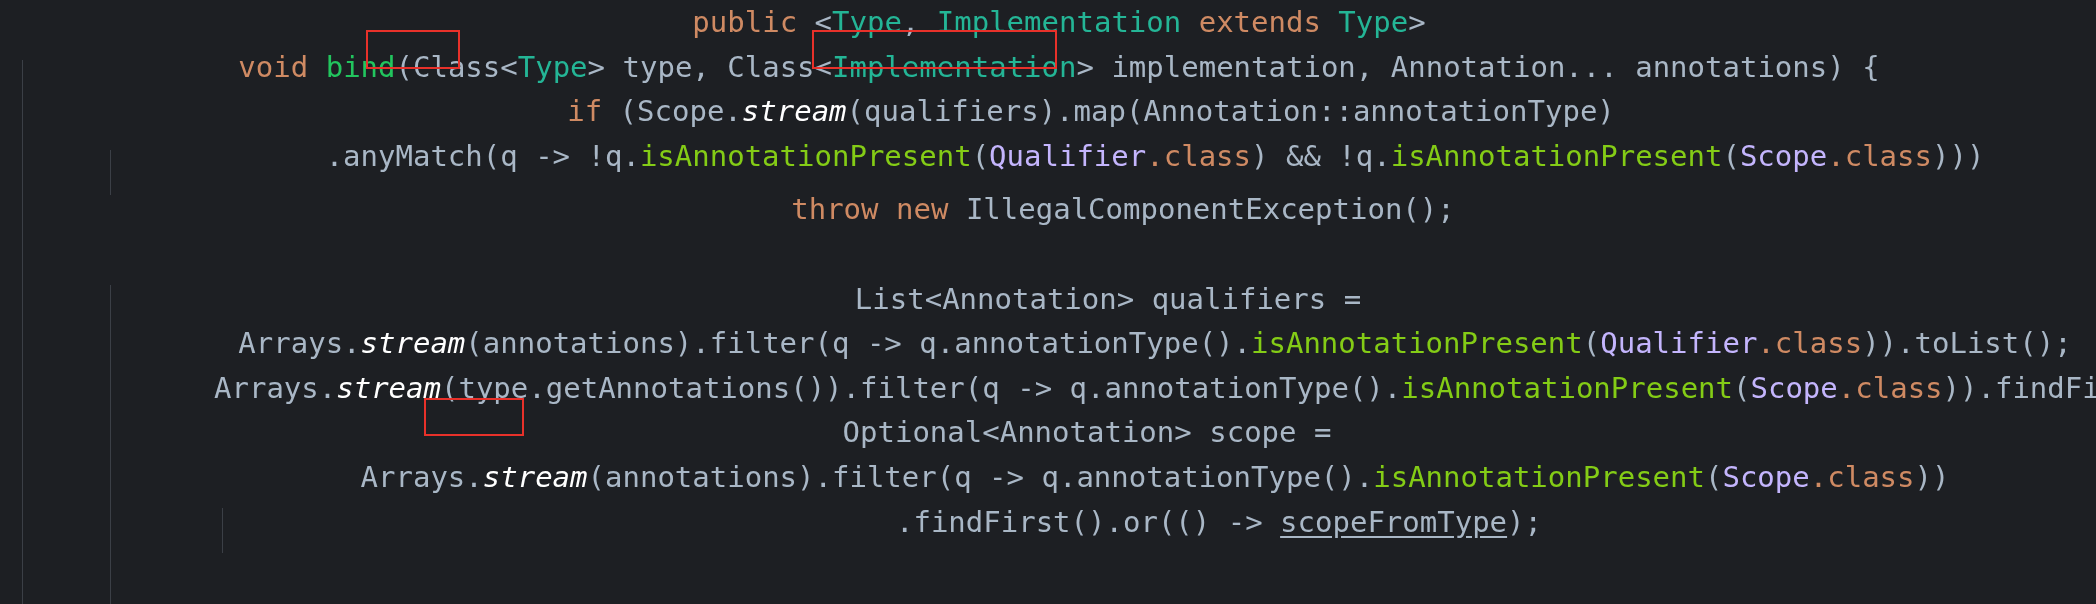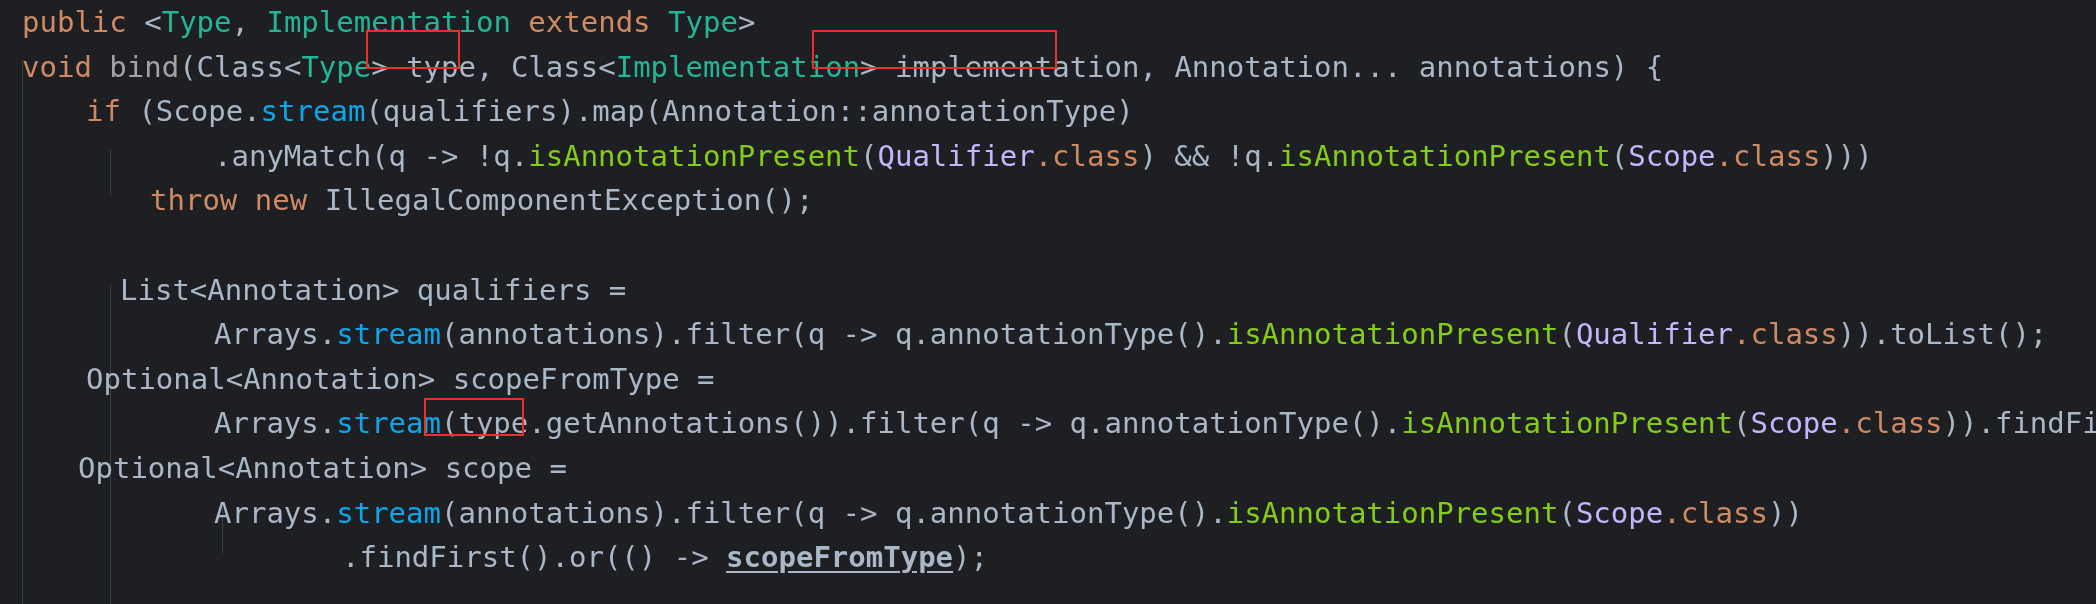--- a/index.html
+++ b/index.html
@@ -13,44 +13,45 @@
     background: #1d1f23;
     overflow: hidden;
     font-family: "DejaVu Sans Mono", "Liberation Mono", monospace;
   }
   .code-area {
     position: absolute;
     left: 0; top: 0;
     width: 2096px;
     height: 533px;
     padding: 0;
+    text-align: center;
   }
   .line {
     position: relative;
     height: 44.6px;
     line-height: 44.6px;
     white-space: pre;
     font-size: 29px;
     letter-spacing: 0px;
     color: #a9b7c6;
   }
   .ln-inner { position: relative; display: block; padding-left: 22px; }
 
   
   .kw    { color: #cf8a63; }     
   .type  { color: #24b596; }     
   .cls   { color: #a9b7c6; }     
   .ident { color: #a9b7c6; }
   .mthy  { color: #84cc16; }     
-  .fn    { color: #a3a3a3; }     
-  .stat  { color: #0ea5e9; text-decoration: none; }
+  .fn    { color: #22c55e; }     
+  .stat  { color: #ffffff; font-style: italic; text-decoration: none; }
   .anno  { color: #c4b5fd; }     
   .dotcls{ color: #cf8a63; }     
   .punc  { color: #a9b7c6; }
-  .und   { text-decoration: underline; text-underline-offset: 4px; font-weight: bold; }
+  .und   { text-decoration: underline; text-underline-offset: 4px; }
 
   
   .guide {
     position: absolute;
     width: 1px;
     background: #3b3f46;
   }
 
   
   .redbox {
@@ -79,29 +80,28 @@
   <div class="code-area">
 
     <div class="line"><span class="ln-inner"><span class="kw">public</span><span class="punc"> &lt;</span><span class="type">Type</span><span class="punc">, </span><span class="type">Implementation</span><span class="kw"> extends </span><span class="type">Type</span><span class="punc">&gt;</span></span></div>
 
     <div class="line"><span class="ln-inner"><span class="kw">void</span><span class="punc"> </span><span class="fn">bind</span><span class="punc">(Class&lt;</span><span class="type">Type</span><span class="punc">&gt; </span><span class="ident">type</span><span class="punc">, Class&lt;</span><span class="type">Implementation</span><span class="punc">&gt; </span><span class="ident">implementation</span><span class="punc">, Annotation... annotations) {</span></span></div>
 
     <div class="line"><span class="ln-inner" style="padding-left:86px;"><span class="kw">if</span><span class="punc"> (Scope.</span><span class="stat">stream</span><span class="punc">(qualifiers).map(Annotation::annotationType)</span></span></div>
 
     <div class="line"><span class="ln-inner" style="padding-left:214px;"><span class="punc">.anyMatch(q -&gt; !q.</span><span class="mthy">isAnnotationPresent</span><span class="punc">(</span><span class="anno">Qualifier</span><span class="dotcls">.class</span><span class="punc">) &amp;&amp; !q.</span><span class="mthy">isAnnotationPresent</span><span class="punc">(</span><span class="anno">Scope</span><span class="dotcls">.class</span><span class="punc">)))</span></span></div>
 
-    <div class="line"><span class="ln-inner" style="padding-left:150px;"><span class="kw">throw</span><span class="punc"> </span><span class="kw">new</span><span class="punc"> </span><span class="cls">IllegalComponentException();</span></span></div>
+    <div class="line"><span class="ln-inner" style="padding-left:150px;margin-top:9px;"><span class="kw">throw</span><span class="punc"> </span><span class="kw">new</span><span class="punc"> </span><span class="cls">IllegalComponentException();</span></span></div>
 
     <div class="line"><span class="ln-inner">&nbsp;</span></div>
 
     <div class="line"><span class="ln-inner" style="padding-left:120px;"><span class="ident">List&lt;Annotation&gt; qualifiers =</span></span></div>
 
     <div class="line"><span class="ln-inner" style="padding-left:214px;"><span class="punc">Arrays.</span><span class="stat">stream</span><span class="punc">(annotations).filter(q -&gt; q.annotationType().</span><span class="mthy">isAnnotationPresent</span><span class="punc">(</span><span class="anno">Qualifier</span><span class="dotcls">.class</span><span class="punc">)).toList();</span></span></div>
 
-    <div class="line"><span class="ln-inner" style="padding-left:86px;"><span class="ident">Optional&lt;Annotation&gt; scopeFromType =</span></span></div>
 
     <div class="line"><span class="ln-inner" style="padding-left:214px;"><span class="punc">Arrays.</span><span class="stat">stream</span><span class="punc">(</span><span class="ident">type</span><span class="punc">.</span><span class="punc">getAnnotations()).filter(q -&gt; q.annotationType().</span><span class="mthy">isAnnotationPresent</span><span class="punc">(</span><span class="anno">Scope</span><span class="dotcls">.class</span><span class="punc">)).findFirst();</span></span></div>
 
     <div class="line"><span class="ln-inner" style="padding-left:78px;"><span class="ident">Optional&lt;Annotation&gt; scope =</span></span></div>
 
     <div class="line"><span class="ln-inner" style="padding-left:214px;"><span class="punc">Arrays.</span><span class="stat">stream</span><span class="punc">(annotations).filter(q -&gt; q.annotationType().</span><span class="mthy">isAnnotationPresent</span><span class="punc">(</span><span class="anno">Scope</span><span class="dotcls">.class</span><span class="punc">))</span></span></div>
 
     <div class="line"><span class="ln-inner" style="padding-left:342px;"><span class="punc">.findFirst().or(() -&gt; </span><span class="ident und">scopeFromType</span><span class="punc">);</span></span></div>
 
   </div>

